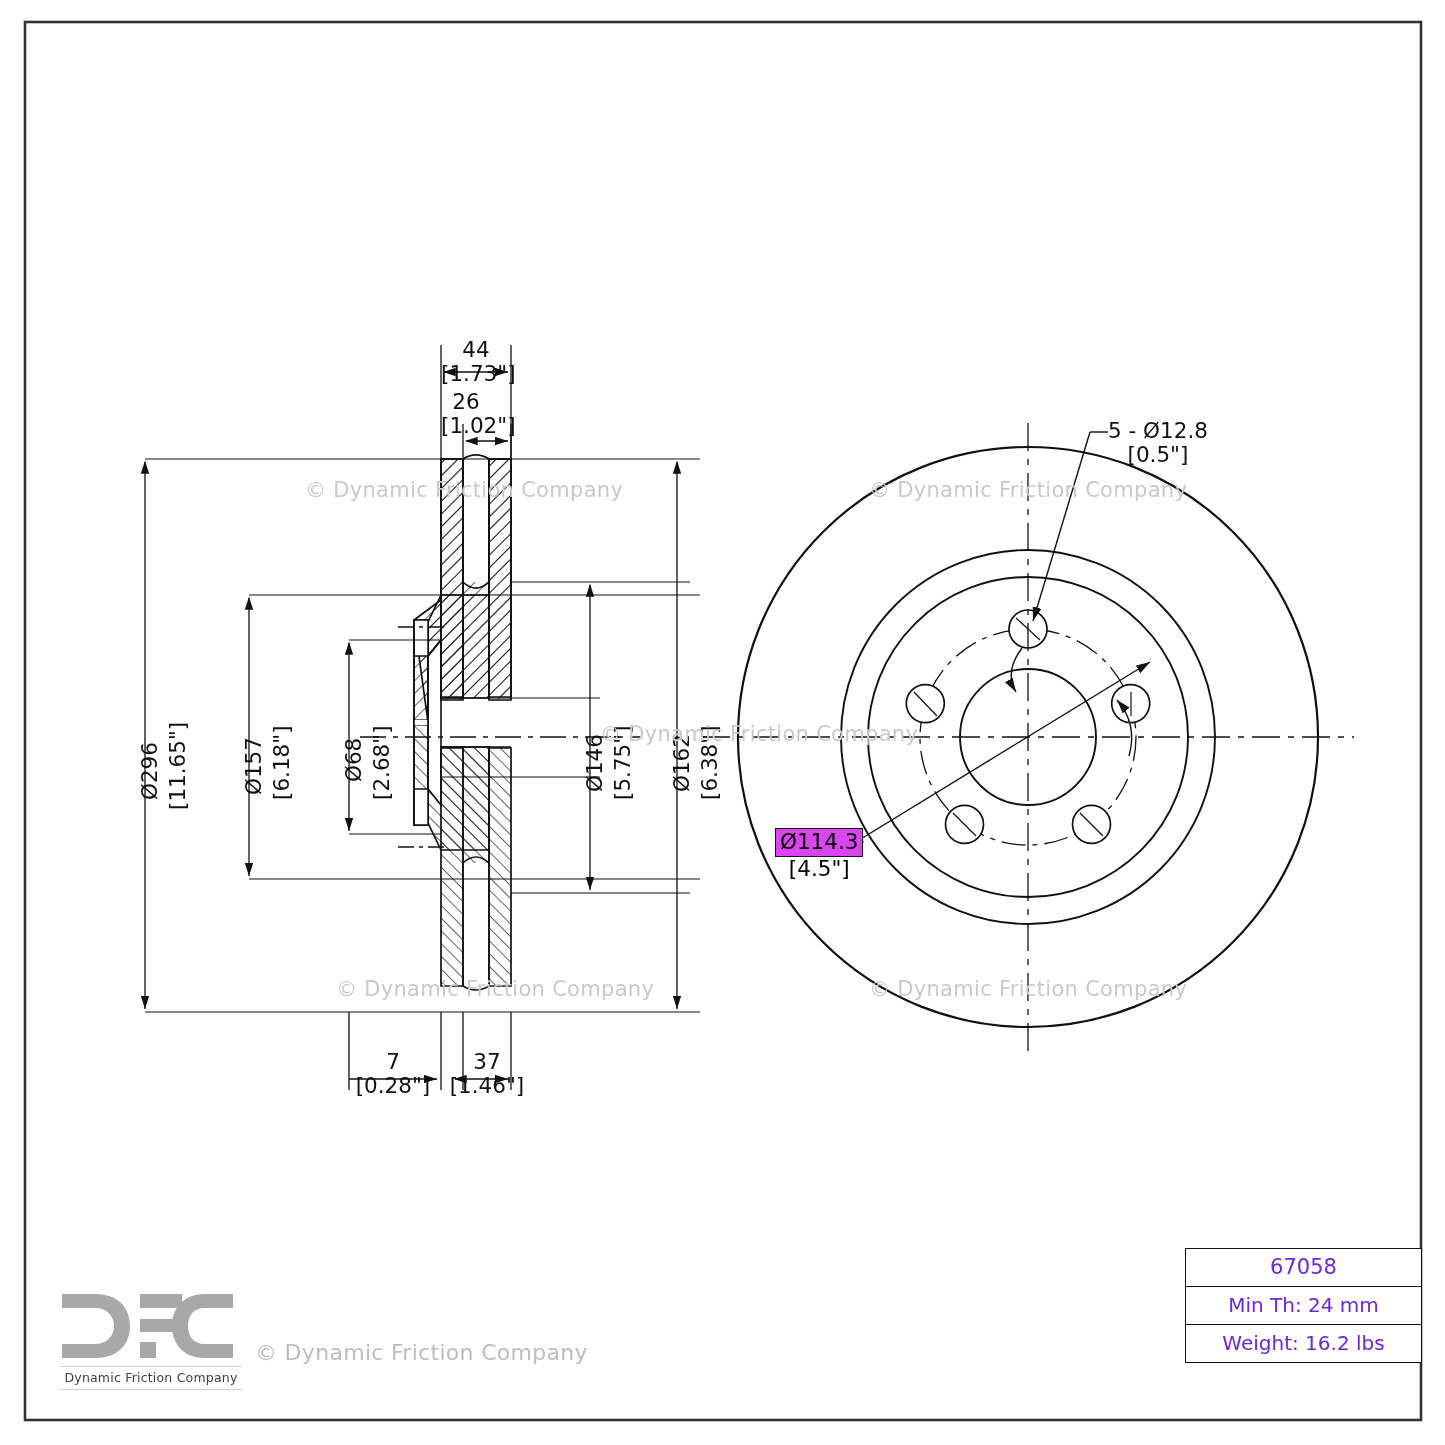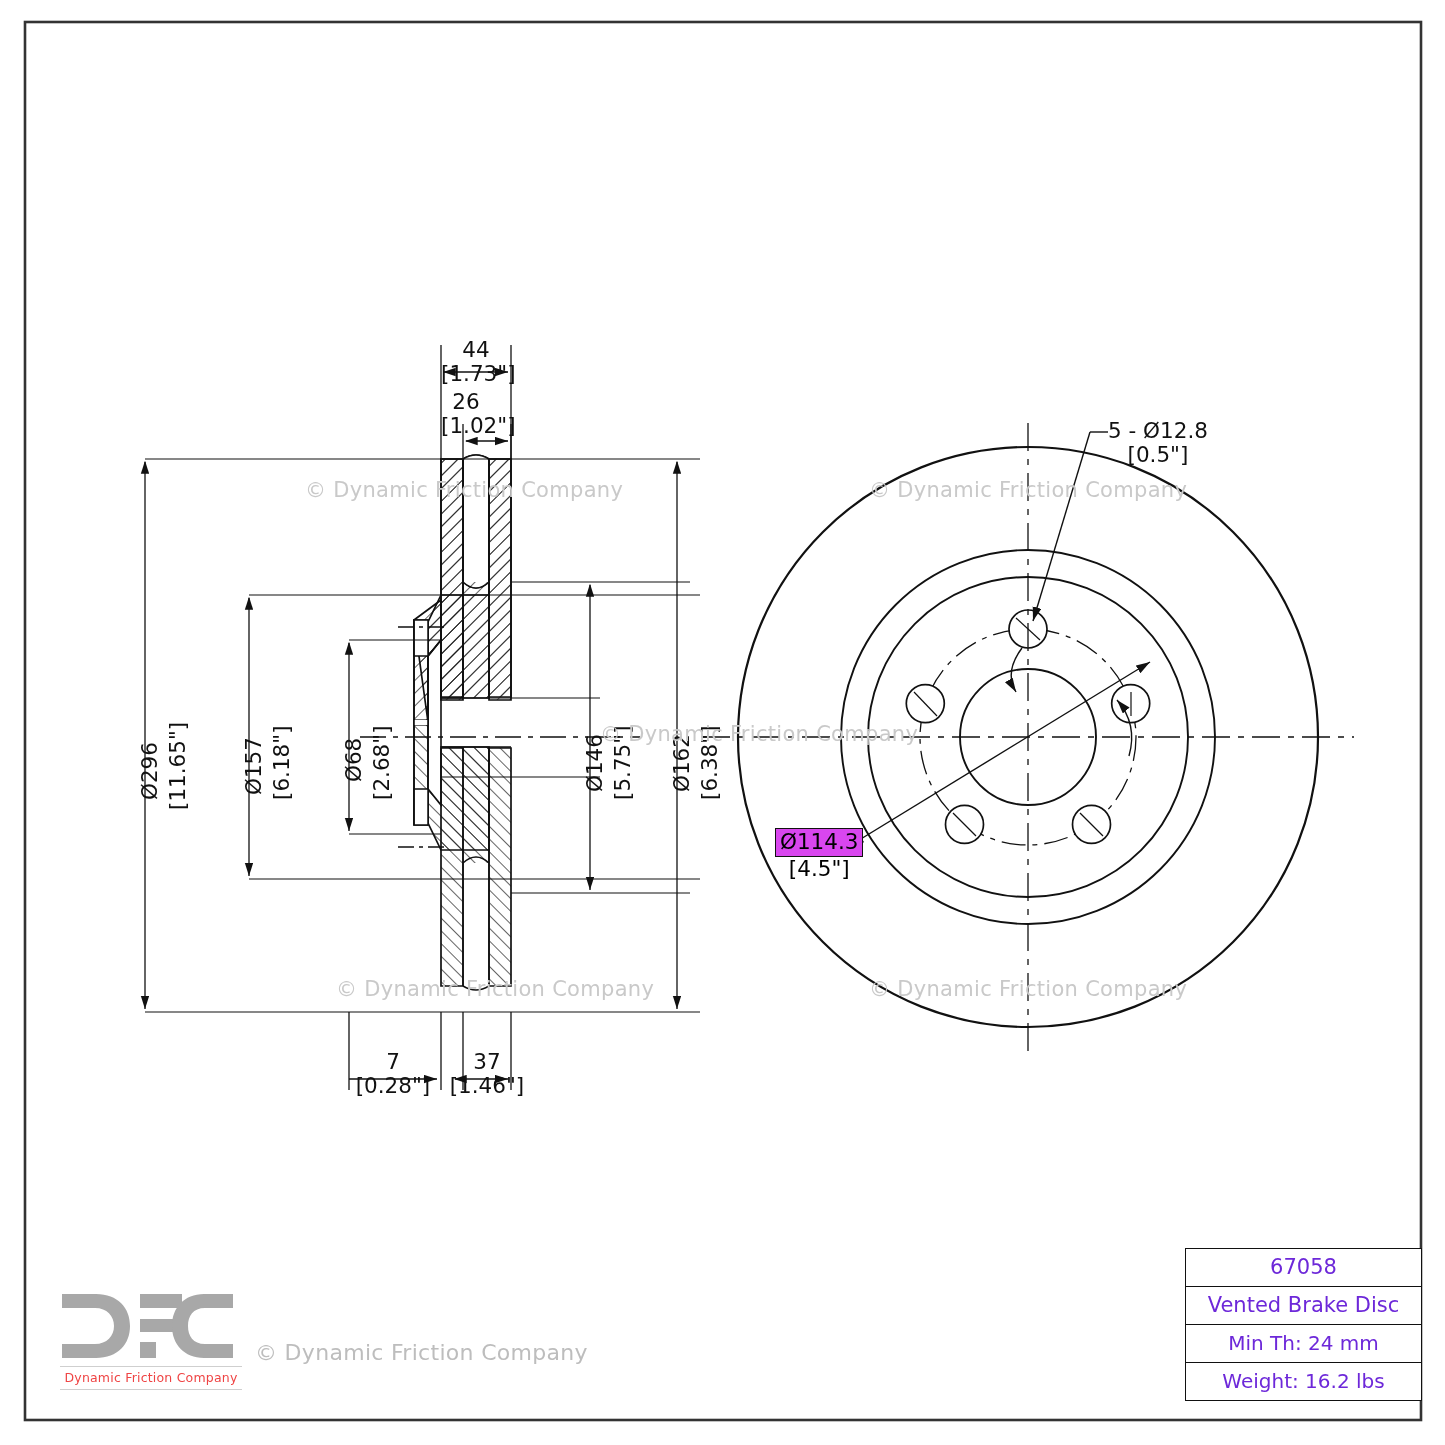--- a/index.html
+++ b/index.html
@@ -19,21 +19,21 @@
     font-size:21px;
     font-family:"DejaVu Sans","Liberation Sans",sans-serif;
     white-space:nowrap;
     letter-spacing:0.3px;
     pointer-events:none;
   }
   .logo-wrap{position:absolute;left:60px;top:1292px;width:460px;height:110px;}
   .logo-mark{position:absolute;left:0;top:0;width:175px;height:68px;}
   .logo-sub{
     position:absolute;left:0;top:74px;width:182px;
-    font-size:12.5px;color:#ef4444;text-align:center;letter-spacing:.2px;
+    font-size:12.5px;color:#404040;text-align:center;letter-spacing:.2px;
     border-top:1px solid #cfcfcf;border-bottom:1px solid #cfcfcf;
     padding:3px 0 4px 0;
   }
   .logo-copy{
     position:absolute;left:255px;top:1340px;
     font-size:22px;color:#bdbdbd;white-space:nowrap;letter-spacing:.3px;
   }
   .tb{position:absolute;left:1185px;top:1248px;width:235px;border:1.6px solid #111;border-bottom:none;background:#fff;}
   .tb-row{border-bottom:1.6px solid #111;height:37px;line-height:37px;text-align:center;font-size:21px;color:#6d28d9;}
   .tb-row.small{font-size:20px;}
@@ -312,18 +312,17 @@
 
         <path d="M173,2 L144,2 C124,2 112,16 112,34 C112,52 124,66 144,66 L173,66 L173,52 L145,52 C133,52 128,44 128,34 C128,24 133,16 145,16 L173,16 Z" transform="translate(0,0)"></path>
       </g>
     </svg>
     <div class="logo-sub">Dynamic Friction Company</div>
   </div>
   <div class="logo-copy">© Dynamic Friction Company</div>
 
   <div class="tb">
     <div class="tb-row">67058</div>
-    <div class="tb-row">Vented Brake Disc</div>
     <div class="tb-row small">Min Th: 24 mm</div>
     <div class="tb-row small">Weight: 16.2 lbs</div>
   </div>
 
 </div>
 
 </body></html>

